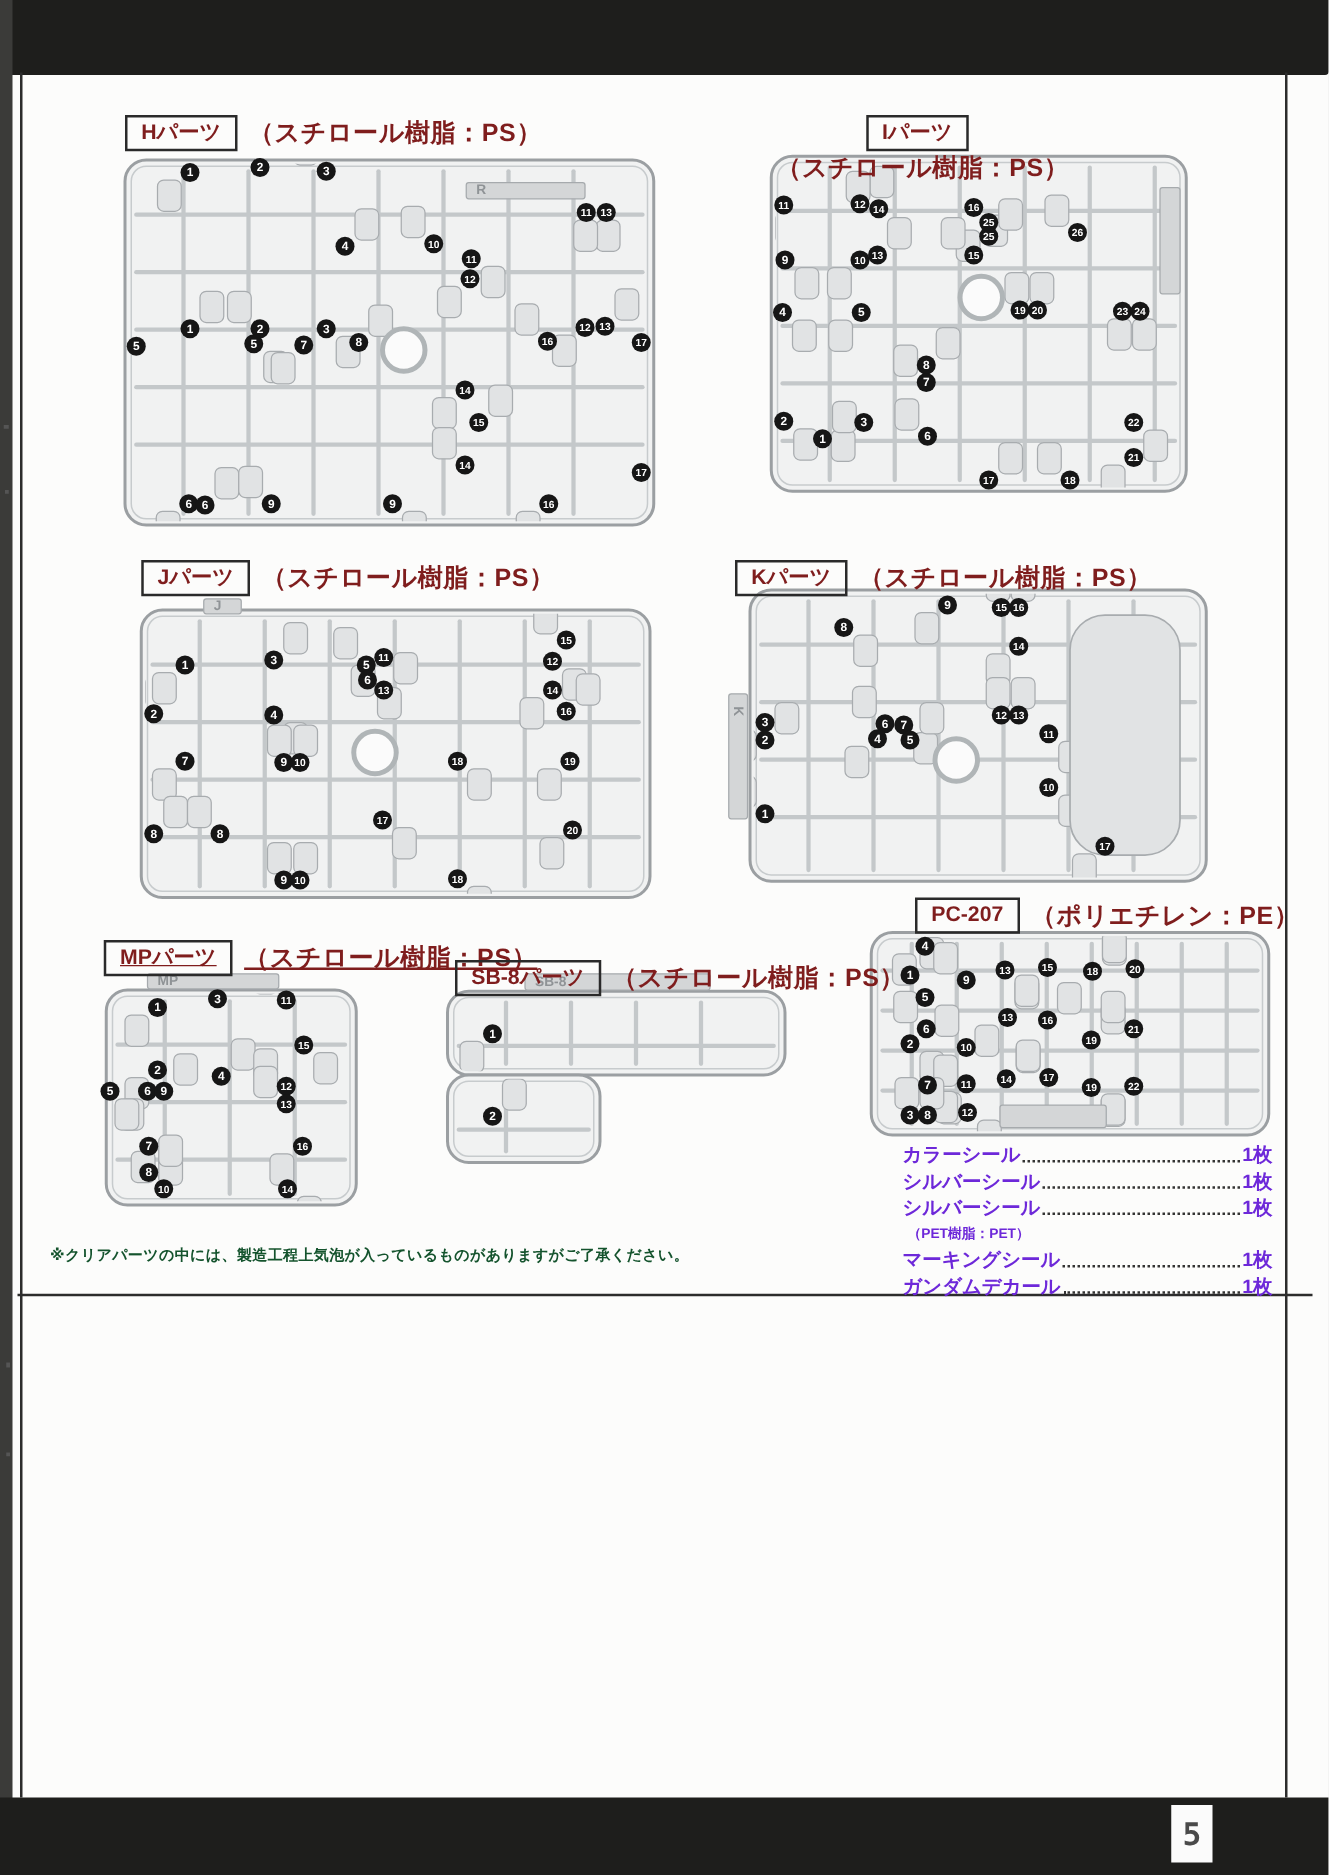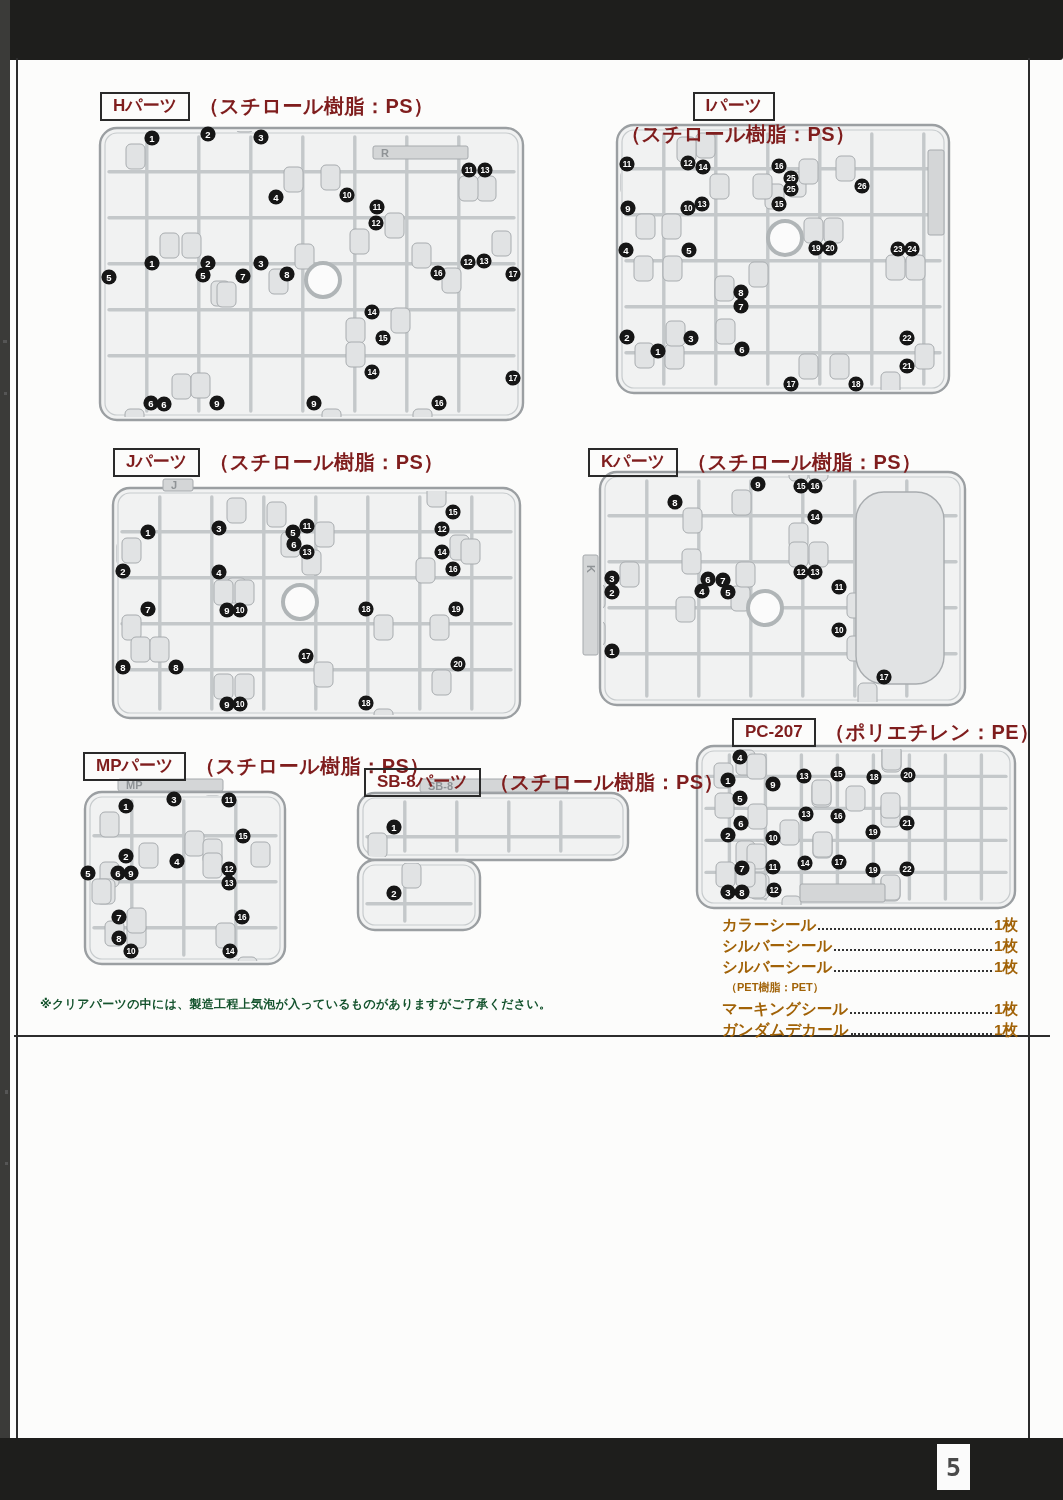--- a/index.html
+++ b/index.html
@@ -10,21 +10,21 @@
   #bottom-bar{top:1438px;height:62px;}
   #left-strip{position:absolute;left:0;top:0;width:10px;height:1500px;background:#3b3b39;}
   #left-rule{position:absolute;left:16px;top:58px;width:2px;height:1380px;background:#2c2c2c;}
   #right-rule{position:absolute;left:1028px;top:58px;width:2px;height:1380px;background:#2c2c2c;}
   #mid-rule{position:absolute;left:14px;top:1035px;width:1036px;height:2px;background:#2c2c2c;}
   .speck{position:absolute;background:#555;}
   .part-label{position:absolute;display:flex;align-items:center;white-space:nowrap;color:#7f1d1d;}
   .part-label .box{border:2px solid #2a2a2a;padding:2px 11px 3px;font-size:17px;font-weight:700;line-height:1.2;}
   .part-label .mat{margin-left:9px;font-size:20px;font-weight:700;letter-spacing:.5px;}
   #runner-layer{position:absolute;left:0;top:0;}
-  #accessory-list{position:absolute;left:722px;top:914px;width:296px;color:#a16207;}
+  #accessory-list{position:absolute;left:722px;top:914px;width:296px;color:#6d28d9;}
   .acc-row{display:flex;align-items:flex-end;font-size:15.5px;font-weight:700;line-height:21px;}
   .acc-leader{flex:1;border-bottom:2px dotted #333;margin:0 2px 5px 2px;height:1px;}
   .acc-count{font-weight:700;}
   .acc-plain{font-size:11px;font-weight:700;line-height:21px;padding-left:4px;}
   #note{position:absolute;left:40px;top:996px;font-size:12px;font-weight:700;color:#14532d;letter-spacing:.3px;}
   #page-num-box{position:absolute;left:937px;top:1444px;width:33px;height:46px;background:#fbfbfb;
         display:flex;align-items:center;justify-content:center;}
   #page-num{font-size:25px;font-weight:700;color:#4a4a4a;font-family:"DejaVu Sans Mono",monospace;}
 </style>
 </head>
@@ -937,21 +937,21 @@
       <span class="mat">（スチロール樹脂：PS）</span>
     </div>
     <div class="part-label" style="left: 113px; top: 448px;">
       <span class="box">Jパーツ</span>
       <span class="mat">（スチロール樹脂：PS）</span>
     </div>
     <div class="part-label" style="left: 588px; top: 448px;">
       <span class="box">Kパーツ</span>
       <span class="mat">（スチロール樹脂：PS）</span>
     </div>
-    <div class="part-label" style="left: 83px; top: 752px;">
+    <div class="part-label" style="left: 83px; top: 752px; text-decoration: underline;">
       <span class="box">MPパーツ</span>
       <span class="mat">（スチロール樹脂：PS）</span>
     </div>
     <div class="part-label" style="left: 364px; top: 768px;">
       <span class="box">SB-8パーツ</span>
       <span class="mat">（スチロール樹脂：PS）</span>
     </div>
     <div class="part-label" style="left: 696px; top: 718px; margin-left: 36px;">
       <span class="box">PC-207</span>
       <span class="mat">（ポリエチレン：PE）</span>

